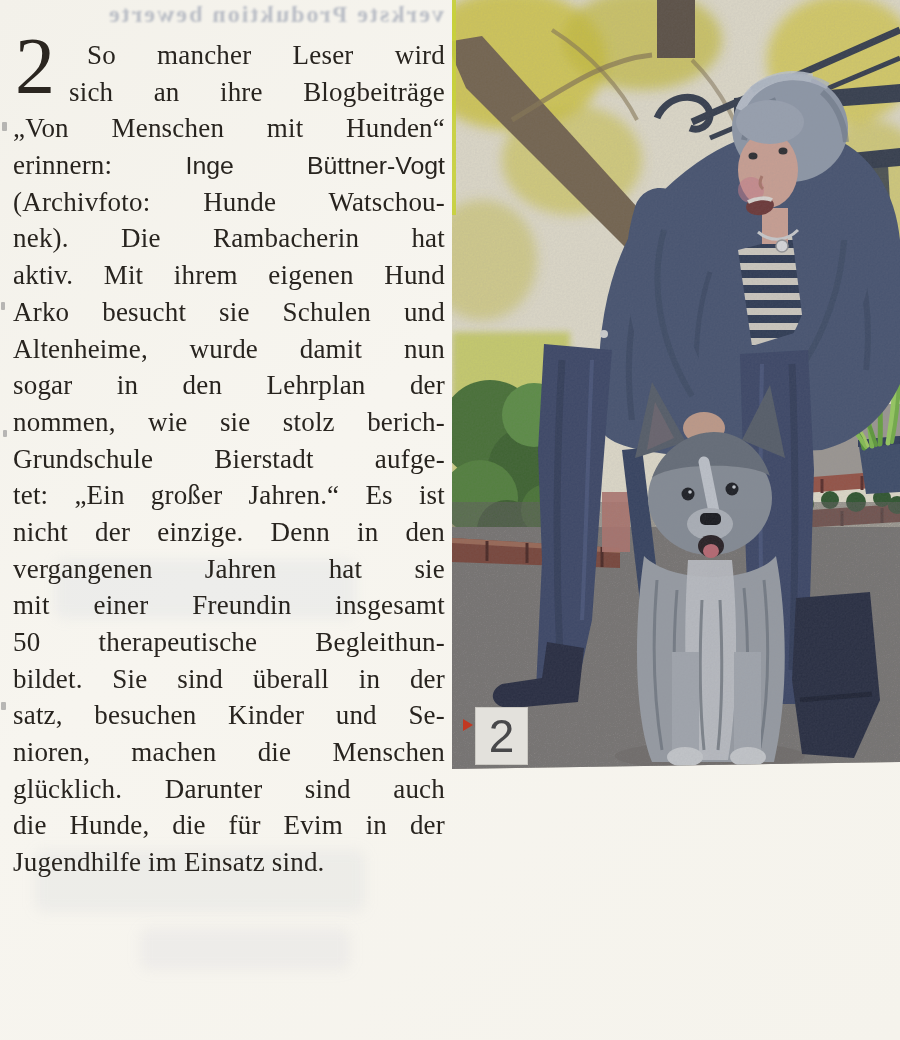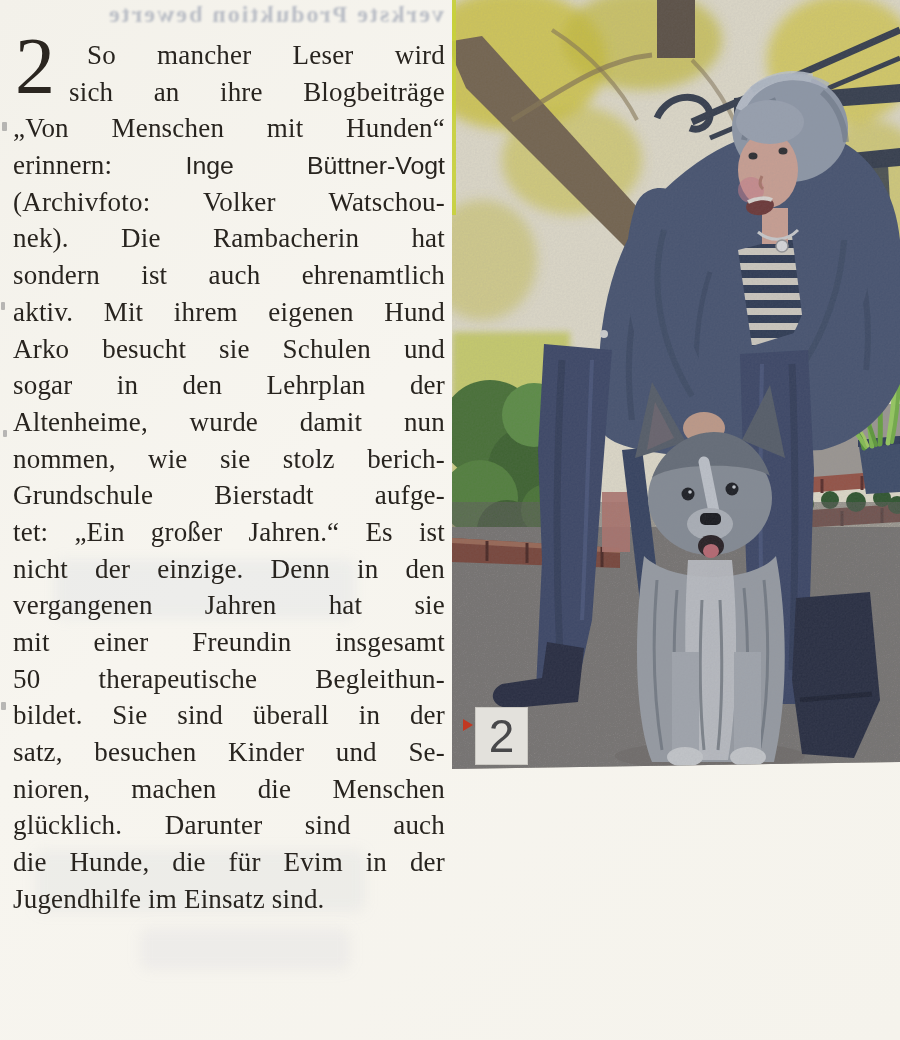--- a/index.html
+++ b/index.html
@@ -76,27 +76,26 @@
   <div class="speck" style="left:1px;top:702px;width:5px;height:8px;"></div>
 
   <div class="dropcap">2</div>
 
   <div class="article">
     <div>
         <div class="line"><span>So mancher Leser wird</span></div>
         <div class="line"><span>sich an ihre Blogbeiträge</span></div>
         <div class="line"><span>„Von Menschen mit Hunden“</span></div>
         <div class="line"><span>erinnern: </span><span class="b">Inge Büttner-Vogt</span></div>
-        <div class="line"><span>(Archivfoto: Volker Watschou-</span></div>
+        <div class="line"><span>(Archivfoto: Hunde Watschou-</span></div>
         <div class="line"><span>nek). Die Rambacherin hat</span></div>
-        <div class="line"><span>sondern ist auch ehrenamtlich</span></div>
         <div class="line"><span>aktiv. Mit ihrem eigenen Hund</span></div>
         <div class="line"><span>Arko besucht sie Schulen und</span></div>
+        <div class="line"><span>Altenheime, wurde damit nun</span></div>
         <div class="line"><span>sogar in den Lehrplan der</span></div>
-        <div class="line"><span>Altenheime, wurde damit nun</span></div>
         <div class="line"><span>nommen, wie sie stolz berich-</span></div>
         <div class="line"><span>Grundschule Bierstadt aufge-</span></div>
         <div class="line"><span>tet: „Ein großer Jahren.“ Es ist</span></div>
         <div class="line"><span>nicht der einzige. Denn in den</span></div>
         <div class="line"><span>vergangenen Jahren hat sie</span></div>
         <div class="line"><span>mit einer Freundin insgesamt</span></div>
         <div class="line"><span>50 therapeutische Begleithun-</span></div>
         <div class="line"><span>bildet. Sie sind überall in der</span></div>
         <div class="line"><span>satz, besuchen Kinder und Se-</span></div>
         <div class="line"><span>nioren, machen die Menschen</span></div>

